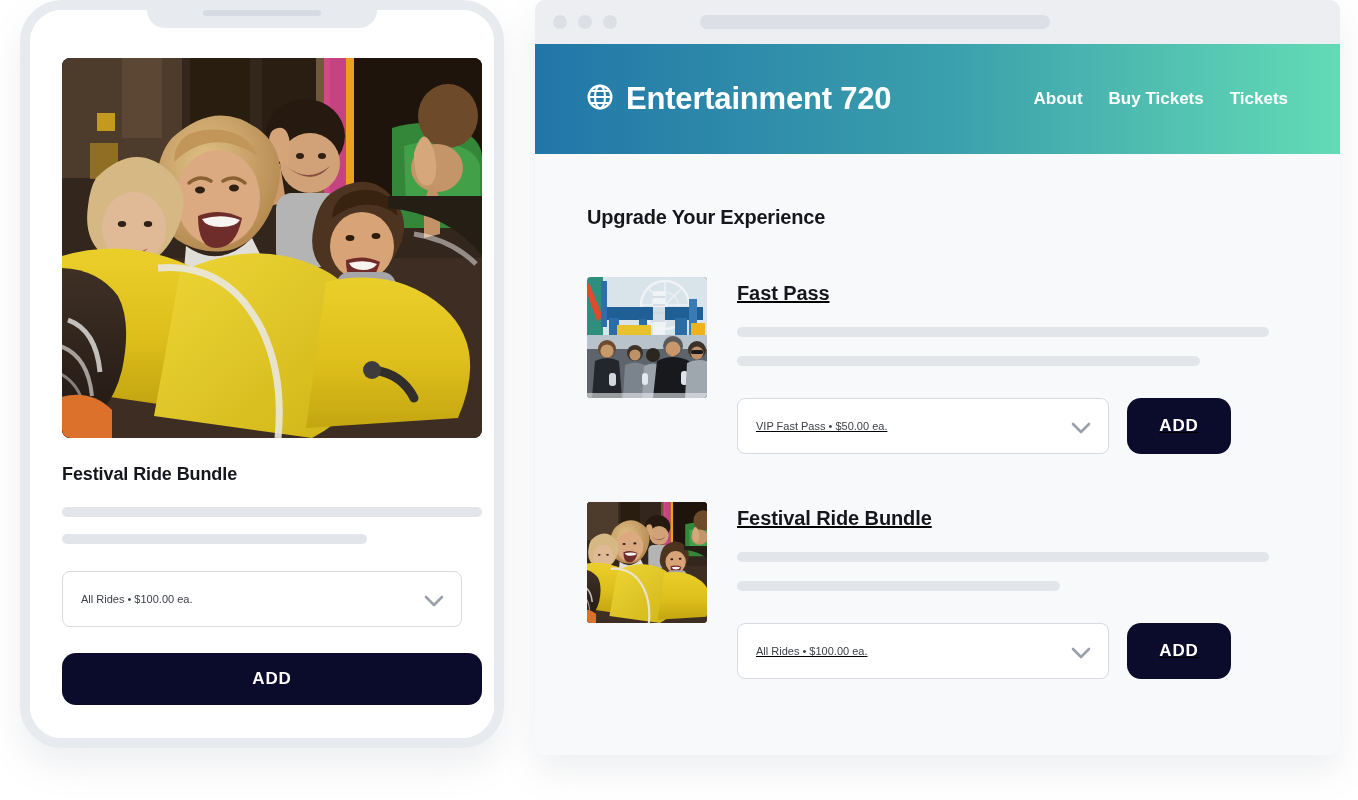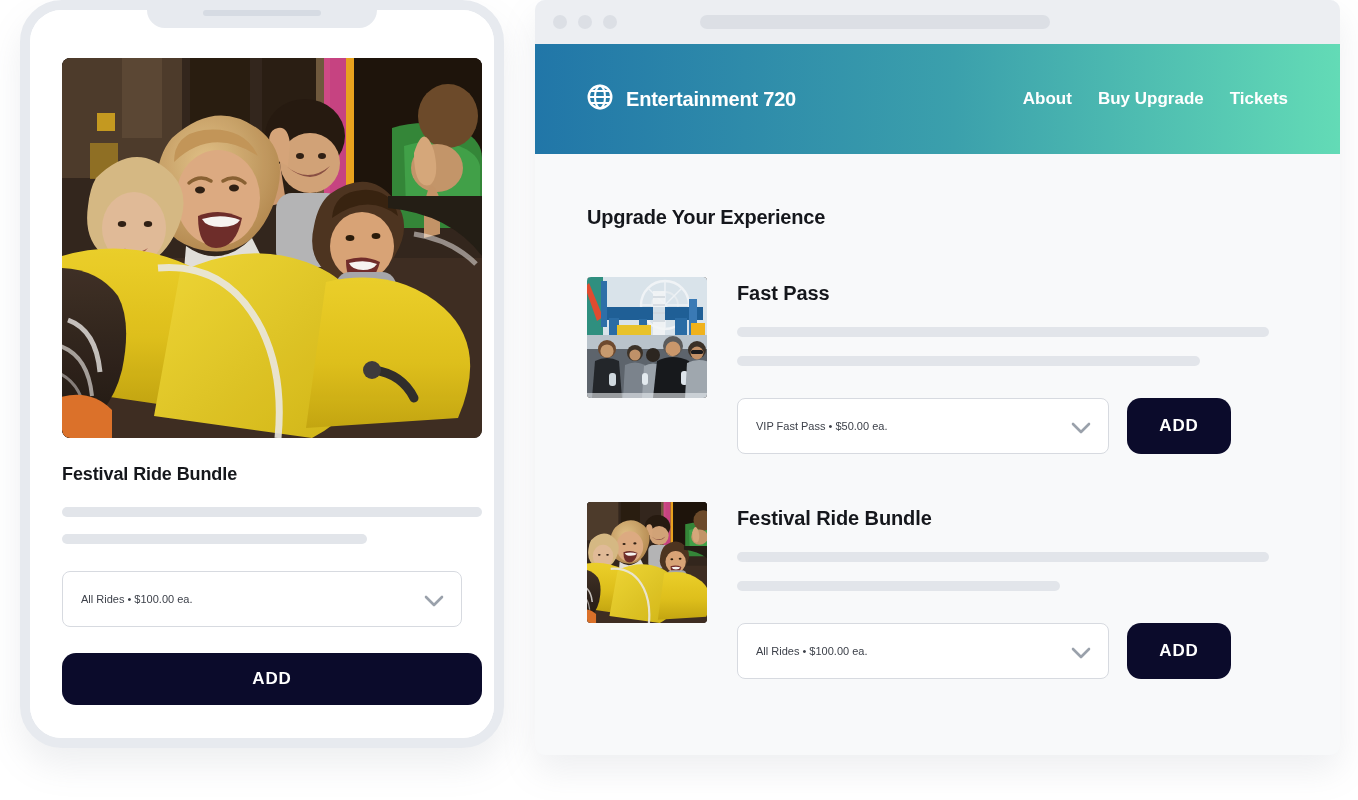--- a/index.html
+++ b/index.html
@@ -166,21 +166,21 @@
     padding: 0 52px 0 52px;
     box-sizing: border-box;
   }
   #brand {
     display: flex;
     align-items: center;
     gap: 13px;
   }
   #brand-name {
     color: #ffffff;
-    font-size: 20px;
+    font-size: 31px;
     font-weight: bold;
     letter-spacing: -0.2px;
   }
   #site-nav {
     display: flex;
     align-items: center;
     gap: 26px;
     margin-left: 40px;
   }
   .nav-link {
@@ -199,20 +199,21 @@
   #page-heading {
     font-size: 20px;
     font-weight: bold;
     color: #15171c;
     letter-spacing: -0.2px;
   }
   .upgrade-row {
     display: flex;
     gap: 30px;
     margin-top: 48px;
+    text-decoration: underline;
   }
   .thumb-photo {
     width: 120px;
     height: 121px;
     border-radius: 4px;
     overflow: hidden;
     flex: none;
     background: #2d221c;
   }
   .row-body { flex: 1; padding-top: 5px; }
@@ -394,21 +395,21 @@
           <ellipse cx="13" cy="13" rx="5" ry="11.3" fill="none" stroke="#ffffff" stroke-width="2.1"></ellipse>
           <line x1="1.7" y1="13" x2="24.3" y2="13" stroke="#ffffff" stroke-width="2.1"></line>
           <line x1="3.6" y1="7" x2="22.4" y2="7" stroke="#ffffff" stroke-width="1.8"></line>
           <line x1="3.6" y1="19" x2="22.4" y2="19" stroke="#ffffff" stroke-width="1.8"></line>
         </svg>
       </span>
       <span id="brand-name">Entertainment 720</span>
     </div>
     <nav id="site-nav">
       <a class="nav-link">About</a>
-      <a class="nav-link">Buy Upgrade</a>
+      <a class="nav-link">Buy Tickets</a>
       <a class="nav-link">Tickets</a>
     </nav>
   </div>
 
   <div id="site-body">
     <div id="page-heading">Upgrade Your Experience</div>
 
     <div class="upgrade-row">
       <div class="thumb-photo">
         <svg width="120" height="121" viewBox="0 0 120 121" xmlns="http://www.w3.org/2000/svg">

